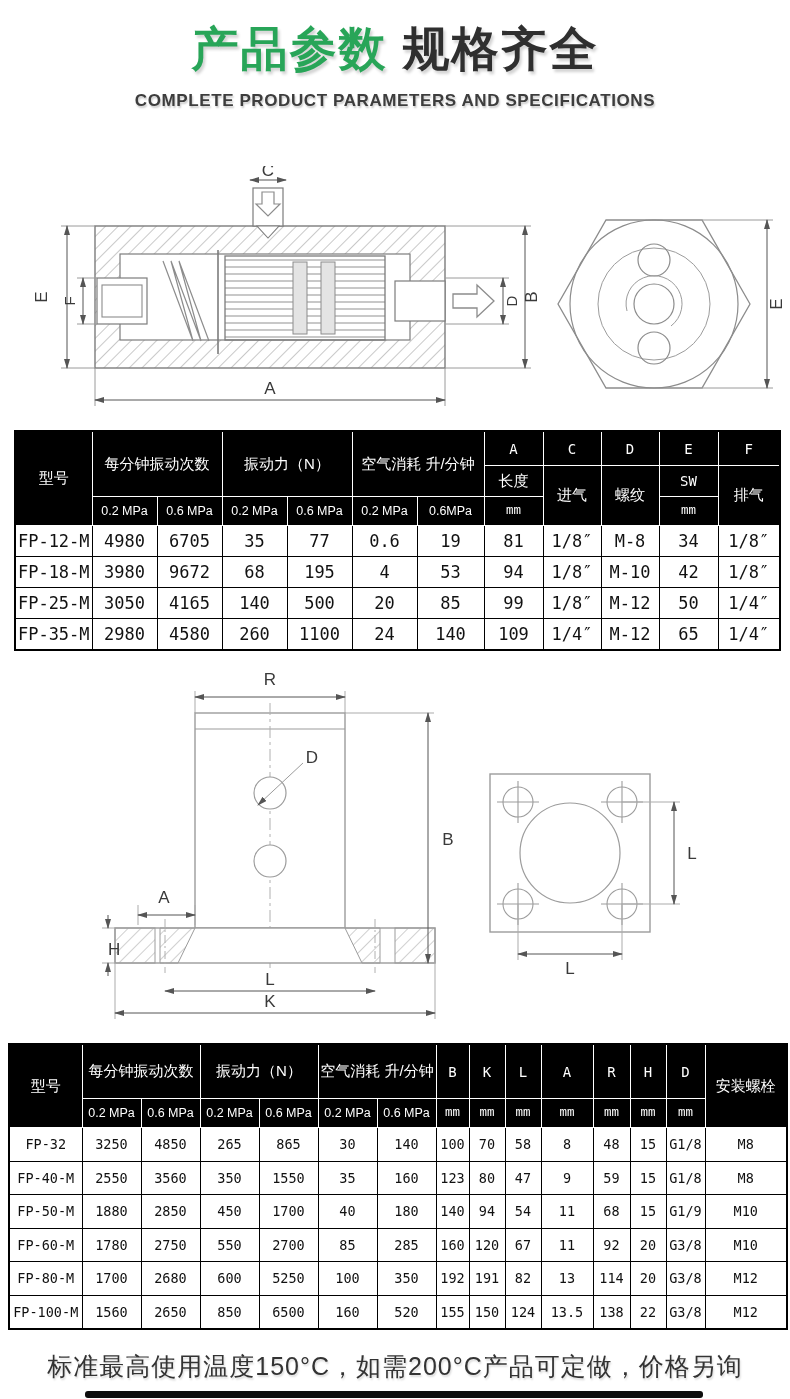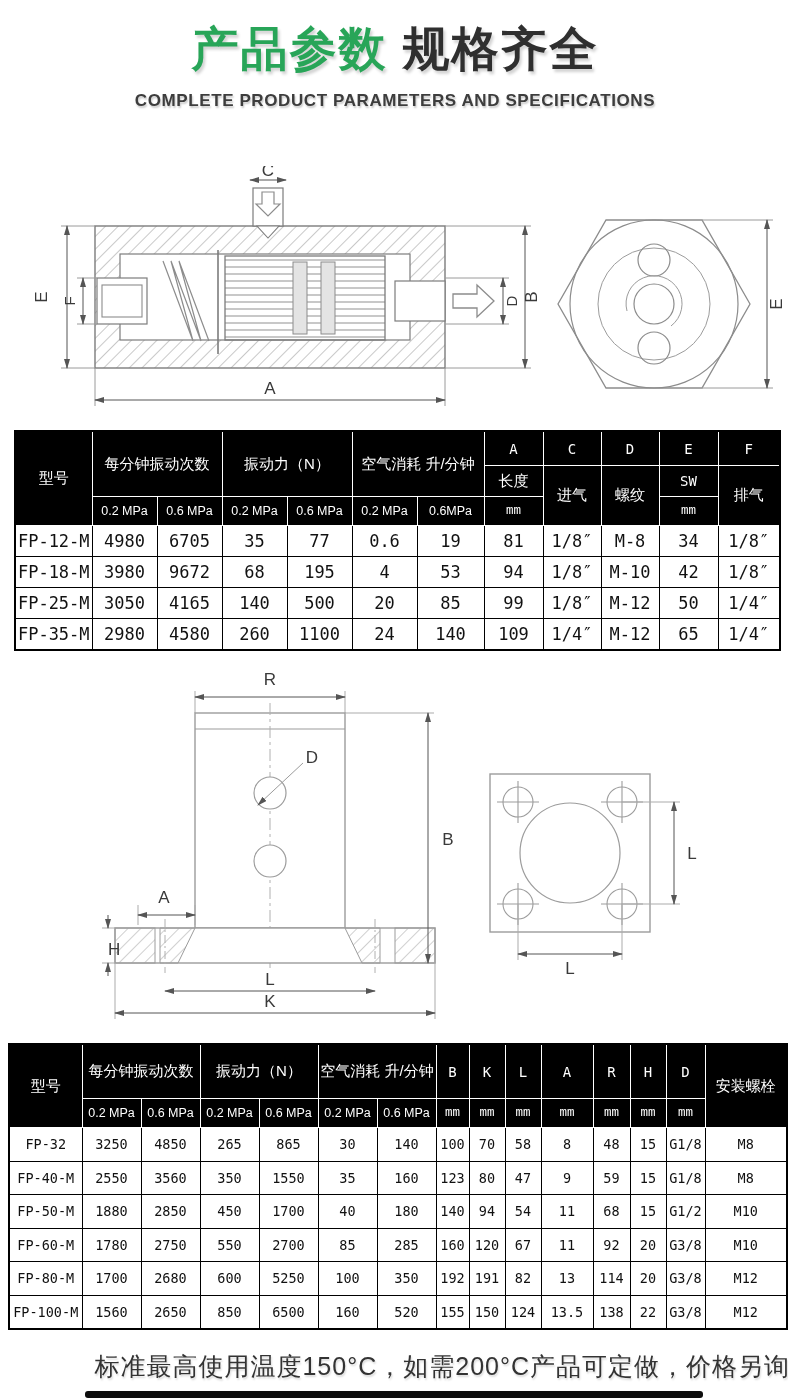--- a/index.html
+++ b/index.html
@@ -34,21 +34,21 @@
   .letter{font-family:"DejaVu Sans Mono","Liberation Mono",monospace;font-size:14px;}
   .unit{font-family:Liberation Mono, monospace;font-size:12.5px;}
   #t1{position:absolute;left:14px;top:430px;width:765px;}
   #t1 td{font-size:17px;height:30px;}
   #t1 tr.hr1 th{height:33px;} #t1 tr.hr2 th{height:30px;} #t1 tr.hr3 th{height:28px;}
   #t2{position:absolute;left:8px;top:1043px;width:778px;}
   #t2 td{font-size:13.5px;height:32.5px;}
   #t2 tr.hr1 th{height:53px;} #t2 tr.hr2 th{height:28px;}
 
   
-  .footnote{position:absolute;top:1350px;left:0;width:790px;text-align:right;
+  .footnote{position:absolute;top:1350px;left:0;width:790px;text-align:center;
             font-size:25px;color:#333;font-weight:500;letter-spacing:1px;
             text-shadow:1px 2px 2px rgba(0,0,0,0.15);}
   .footbar{position:absolute;top:1391px;left:50%;transform:translateX(-50%);
            width:618px;height:7px;background:#0d0d0d;border-radius:3px;}
 </style>
 </head>
 <body>
 
 <div id="page">
 
@@ -439,21 +439,21 @@
           <td>450</td>
           <td>1700</td>
           <td>40</td>
           <td>180</td>
           <td>140</td>
           <td>94</td>
           <td>54</td>
           <td>11</td>
           <td>68</td>
           <td>15</td>
-          <td>G1/2</td>
+          <td>G1/9</td>
           <td>M10</td>
         </tr>
         <tr>
           <td>FP-60-M</td>
           <td>1780</td>
           <td>2750</td>
           <td>550</td>
           <td>2700</td>
           <td>85</td>
           <td>285</td>

